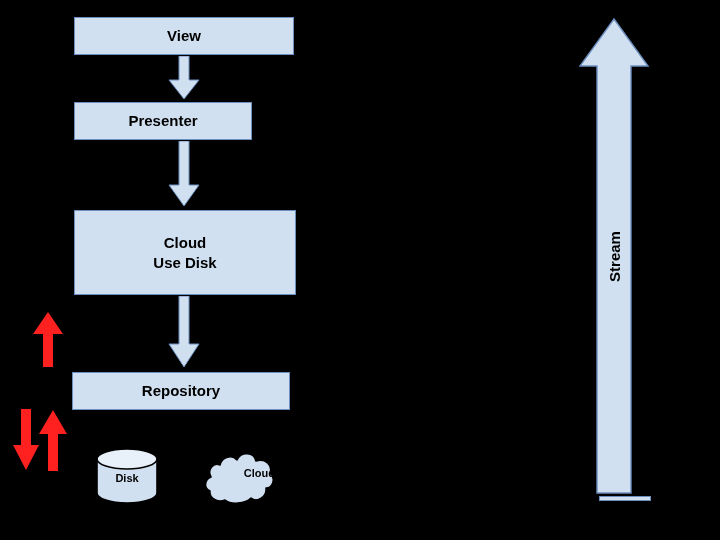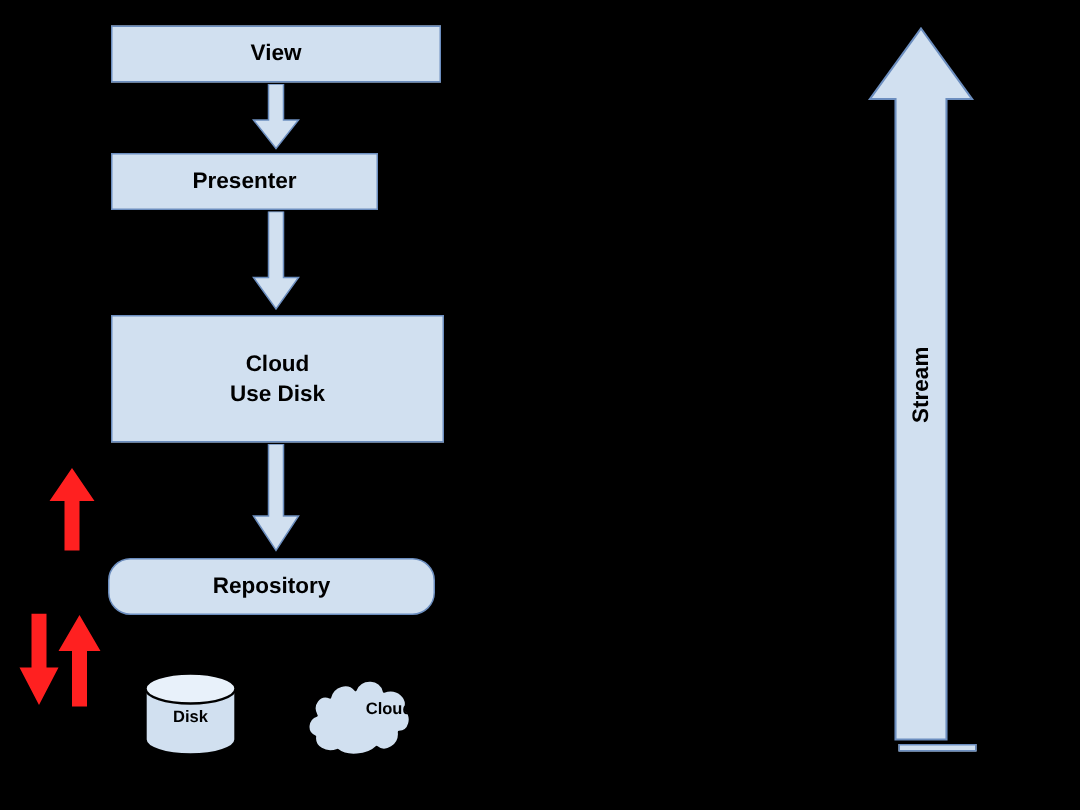--- a/index.html
+++ b/index.html
@@ -36,21 +36,21 @@
     line-height: 20px;
     font-family: "Liberation Sans", sans-serif;
   }
   .node-box .label-line {
     display: block;
   }
 
   .box-view      { left: 74px;  top: 17px;  width: 220px; height: 38px; }
   .box-presenter { left: 74px;  top: 102px; width: 178px; height: 38px; }
   .box-domain    { left: 74px;  top: 210px; width: 222px; height: 85px; }
-  .box-repository{ left: 72px;  top: 372px; width: 218px; height: 38px; border-radius: 15px; }
+  .box-repository{ left: 72px;  top: 372px; width: 218px; height: 38px; }
 
   
   .down-arrow {
     position: absolute;
   }
   .down-arrow svg { display: block; }
 
   .arrow-v-p  { left: 168px; top: 56px;  }
   .arrow-p-d  { left: 168px; top: 141px; }
   .arrow-d-r  { left: 168px; top: 296px; }

